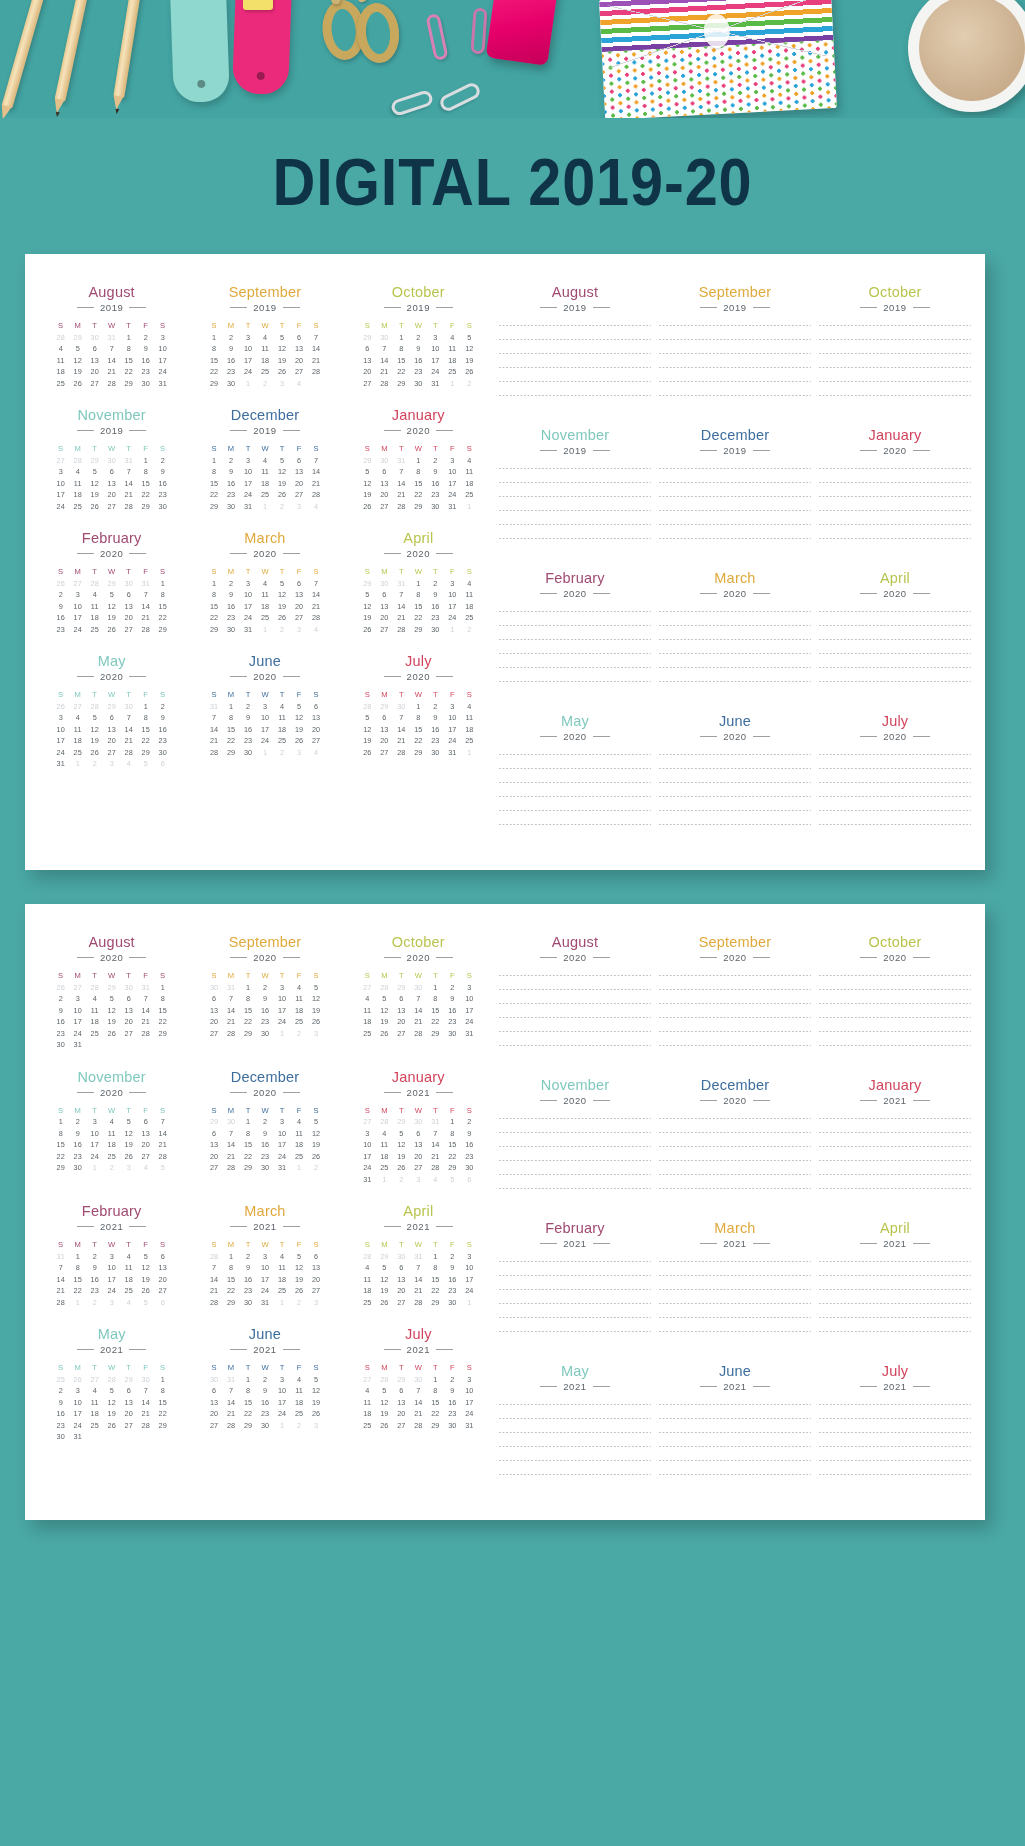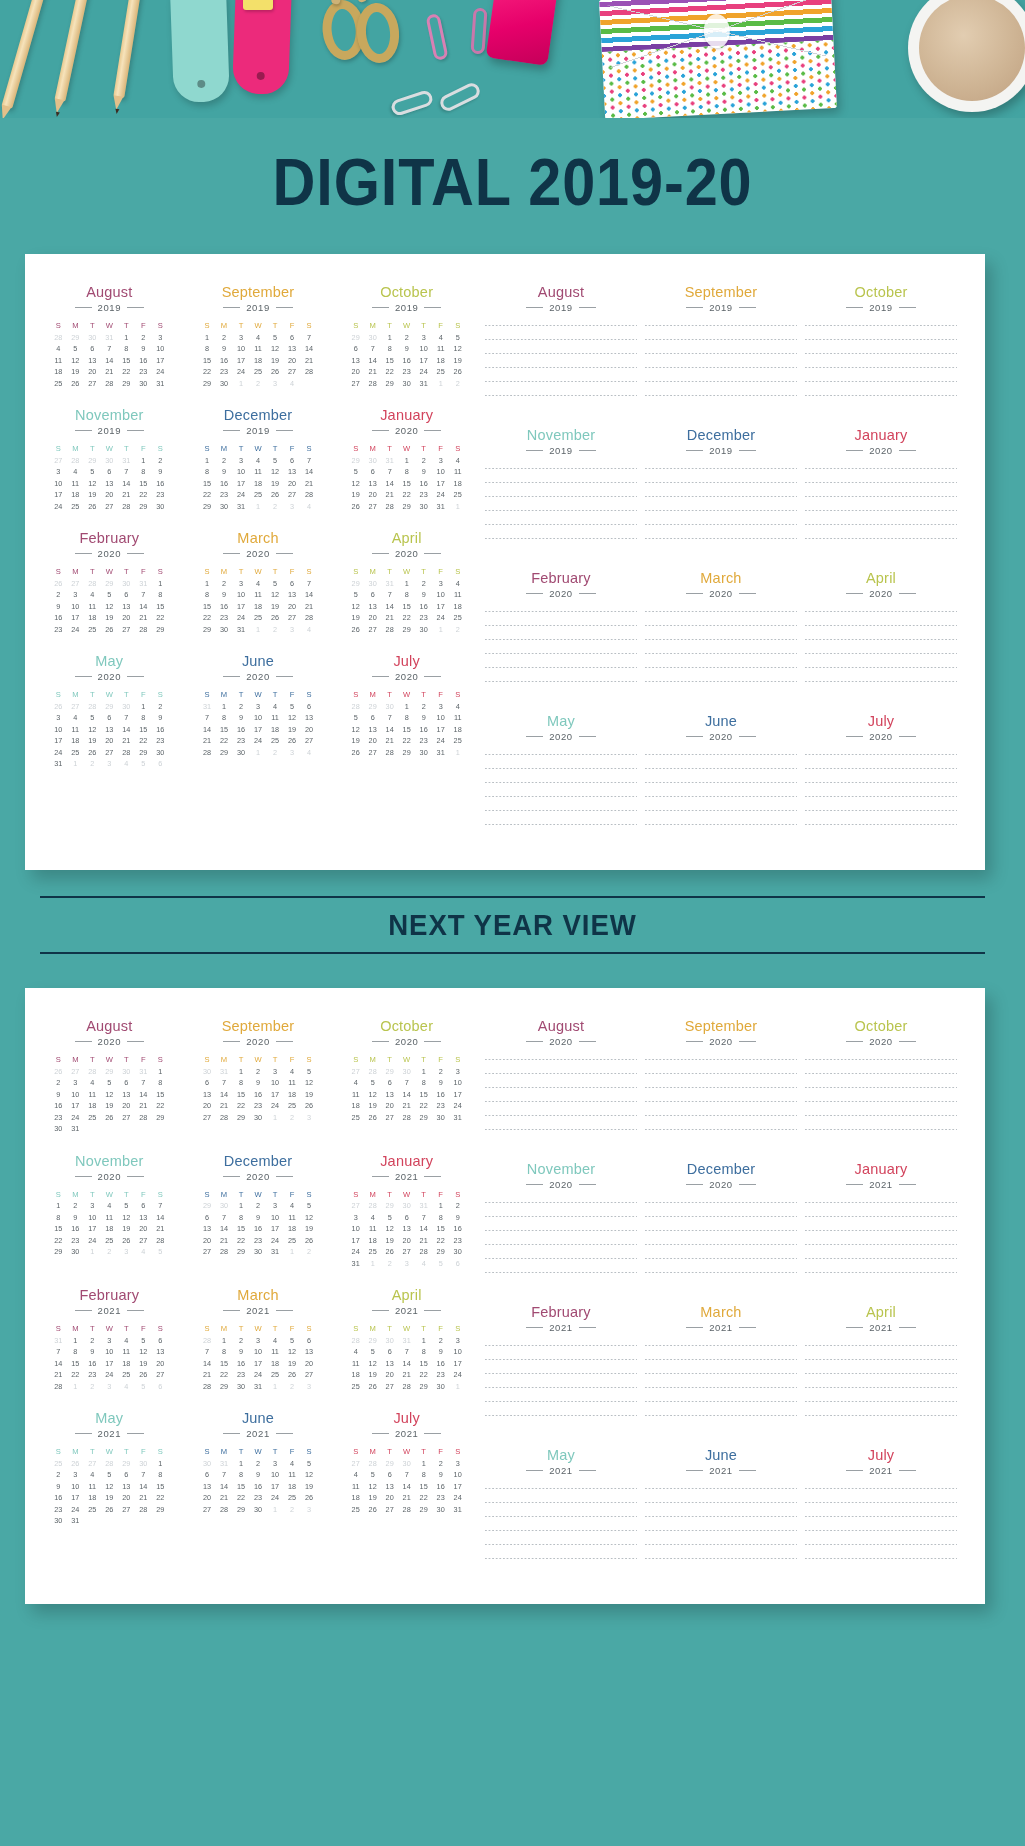--- a/index.html
+++ b/index.html
@@ -137,21 +137,21 @@
     font-size:30px; font-weight:bold; letter-spacing:1px;
     padding:10px 0 10px 0; transform:scaleX(.92);
   }
 
   
   .card{
     position:relative;
     margin:34px 40px 0 25px;
     background:#fff;
     box-shadow:7px 9px 16px rgba(0,0,0,.2);
-    padding:18px 24px 26px 10px;
+    padding:18px 10px 26px 10px;
     display:flex;
   }
   .half{ flex:1; }
   .mrow{ display:flex; }
   .mcell{ flex:1; display:flex; flex-direction:column; align-items:center; padding:12px 4px 6px 4px;}
 
   .mname{ font-size:14.5px; letter-spacing:.2px; }
   .myear-wrap{ display:flex; align-items:center; gap:6px; margin-top:2px;}
   .myear-wrap .dash{ width:17px;height:1px;background:#9aa0a4; }
   .myear{ font-size:9.5px; color:#5c6469; letter-spacing:.6px; }
@@ -1246,25 +1246,20 @@
               <div class="nline"></div>
               <div class="nline"></div>
               <div class="nline"></div>
               <div class="nline"></div>
               <div class="nline"></div>
             </div>
           </div>
         </div>
       </div>
     </div>
-    <div class="banner">
-      <div class="rule"></div>
-      <div class="btxt">NEXT YEAR VIEW</div>
-      <div class="rule"></div>
-    </div>
     <div class="card">
       <div class="half">
         <div class="mrow">
           <div class="mcell">
             <div class="mname" style="color: rgb(161, 74, 114);">August</div>
             <div class="myear-wrap">
               <span class="dash"></span>
               <span class="myear">2020</span>
               <span class="dash"></span>
             </div>

